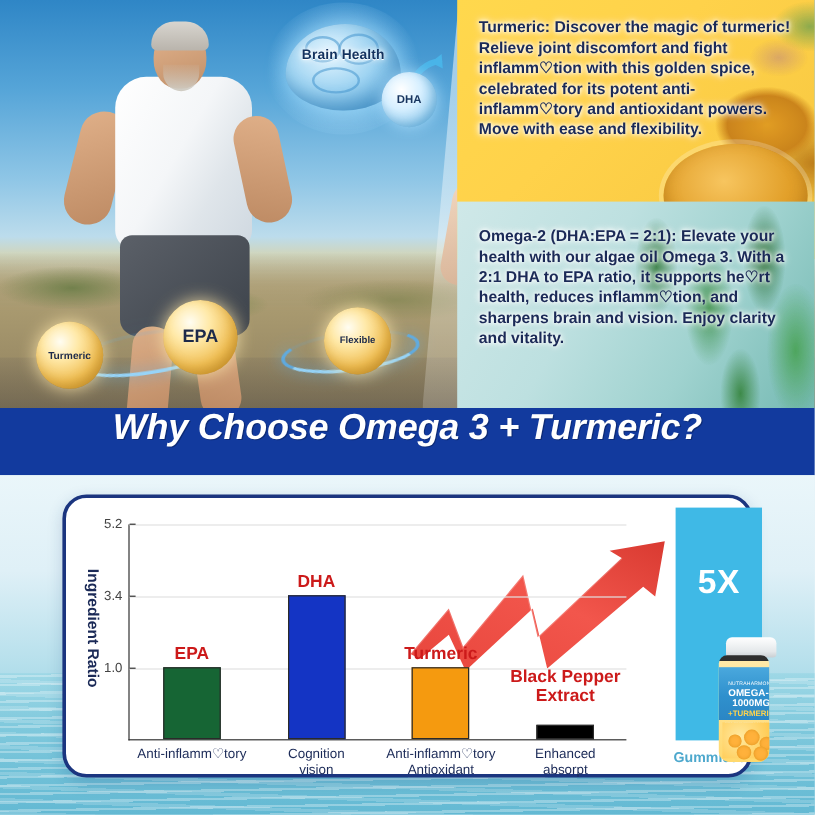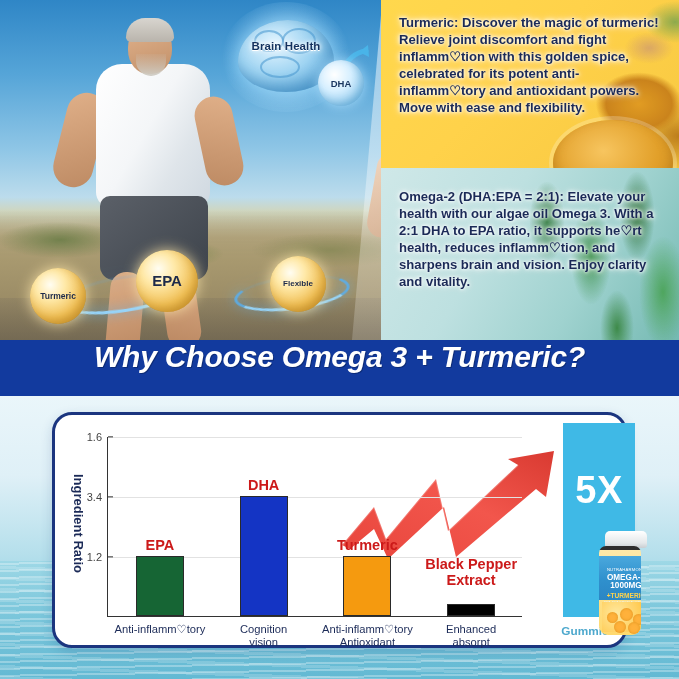--- a/index.html
+++ b/index.html
@@ -226,21 +226,21 @@
   .xtick {
     position:absolute; top:100%; transform: translateX(-50%);
     margin-top:7px; font-size:11.2px; color:#1b2a57; text-align:center; line-height:1.18;
     white-space:nowrap;
   }
   .bigbar {
     position:absolute; width:72px; background:#3fb9e6;
   }
   .bigbar-text {
     position:absolute; top:46px; left:0; width:72px; text-align:center;
-    font-size:38px; font-weight:800; color:#fff; letter-spacing:.5px;
+    font-size:28px; font-weight:800; color:#fff; letter-spacing:.5px;
   }
   .brandlabel {
     position:absolute; font-size:11.8px; color:#4da8cd; font-weight:600;
     transform: translateX(-50%); white-space:nowrap;
   }
 
   
   .arrow-svg { position:absolute; left:232px; top:8px; width:260px; height:118px; }
 
   
@@ -351,25 +351,25 @@
             <linearGradient id="ag" x1="0" y1="1" x2="1" y2="0">
               <stop offset="0%" stop-color="#e8453c"></stop>
               <stop offset="55%" stop-color="#f2564c"></stop>
               <stop offset="100%" stop-color="#d93a31"></stop>
             </linearGradient>
           </defs>
           <path d="M2 100 L34 62 L46 94 L96 34 L108 86 L178 20 L168 14 L214 6 L206 52 L196 44 L116 112 L104 62 L48 114 L34 84 L10 104 Z" fill="url(#ag)"></path>
           <path d="M2 100 L34 62 L46 94 L96 34 L108 86 L178 20" fill="none" stroke="rgba(255,255,255,.22)" stroke-width="2"></path>
         </svg>
       <div class="gridline" style="top: 120px;"></div>
-          <div class="ytick" style="top: 120px;">1.2</div>
+          <div class="ytick" style="top: 120px;">1.0</div>
           <div class="gridline" style="top: 60px;"></div>
           <div class="ytick" style="top: 60px;">3.4</div>
           <div class="gridline" style="top: 0px;"></div>
-          <div class="ytick" style="top: 0px;">1.6</div>
+          <div class="ytick" style="top: 0px;">5.2</div>
           <div class="bar" style="left: 27.875px; width: 48px; height: 60px; background: rgb(22, 101, 52);"></div>
           <div class="bar-label" style="left: 51.875px; bottom: 63px; position: absolute;">EPA</div>
           <div class="xtick" style="left: 51.875px;">Anti-inflamm♡tory</div>
           <div class="bar" style="left: 131.625px; width: 48px; height: 120px; background: rgb(20, 52, 196);"></div>
           <div class="bar-label" style="left: 155.625px; bottom: 123px; position: absolute;">DHA</div>
           <div class="xtick" style="left: 155.625px;">Cognition<br>vision</div>
           <div class="bar" style="left: 235.375px; width: 48px; height: 60px; background: rgb(245, 154, 15);"></div>
           <div class="bar-label" style="left: 259.375px; bottom: 63px; position: absolute;">Turmeric</div>
           <div class="xtick" style="left: 259.375px;">Anti-inflamm♡tory<br>Antioxidant</div>
           <div class="bar" style="left: 339.125px; width: 48px; height: 12px; background: rgb(0, 0, 0);"></div>

